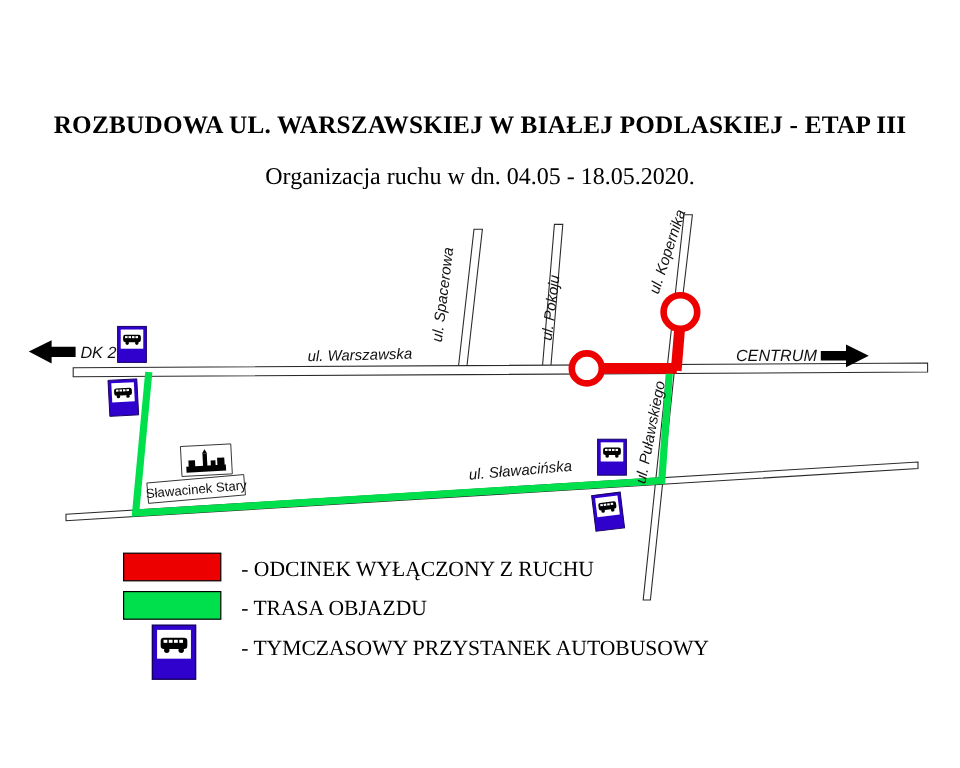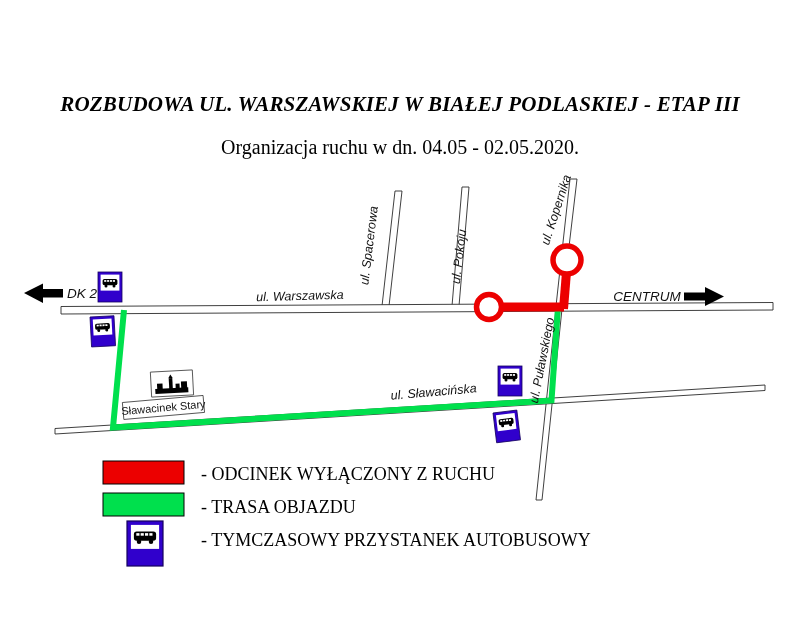--- a/index.html
+++ b/index.html
@@ -5,38 +5,37 @@
   html,body { margin:0; padding:0; }
   body {
     width:800px; height:640px; position:relative; overflow:hidden;
     background:#ffffff;
     font-family:"Liberation Serif", serif;
   }
   .title {
     position:absolute; top:92px; left:0; width:800px;
     text-align:center; font-weight:bold; font-size:21px; letter-spacing:0.2px;
     color:#000;
-    font-style:italic;
   }
   .subtitle {
     position:absolute; top:136px; left:0; width:800px;
     text-align:center; font-size:20px; color:#000;
   }
   svg.map { position:absolute; top:0; left:0; }
   .street { fill:#ffffff; stroke:#2a2a2a; stroke-width:0.9; }
   .lbl { font:italic 12.5px "Liberation Sans", sans-serif; fill:#111; }
   .lbl-dir { font:italic 13.5px "Liberation Sans", sans-serif; fill:#111; }
   .place-lbl { font:11px "Liberation Sans", sans-serif; fill:#111; }
   .leg-txt { font:18px "Liberation Serif", serif; fill:#000; }
 </style>
 </head>
 <body>
 
 <div class="title">ROZBUDOWA UL. WARSZAWSKIEJ W BIAŁEJ PODLASKIEJ - ETAP III</div>
-<div class="subtitle">Organizacja ruchu w dn. 04.05 - 02.05.2020.</div>
+<div class="subtitle">Organizacja ruchu w dn. 04.05 - 18.05.2020.</div>
 
 <svg class="map" width="800" height="640" viewBox="0 0 800 640">
 
   <defs>
     <g id="busdef">
       <rect x="0" y="0" width="24" height="30" fill="#3000cc" stroke="#14005e" stroke-width="0.8"></rect>
       <rect x="2.6" y="2.6" width="18.8" height="16" fill="#ffffff"></rect>
       <rect x="4.6" y="7" width="14.8" height="6.2" rx="1.8" fill="#000000"></rect>
       <rect x="6.2" y="8.1" width="2.1" height="1.7" fill="#ffffff"></rect>
       <rect x="9.1" y="8.1" width="2.1" height="1.7" fill="#ffffff"></rect>

